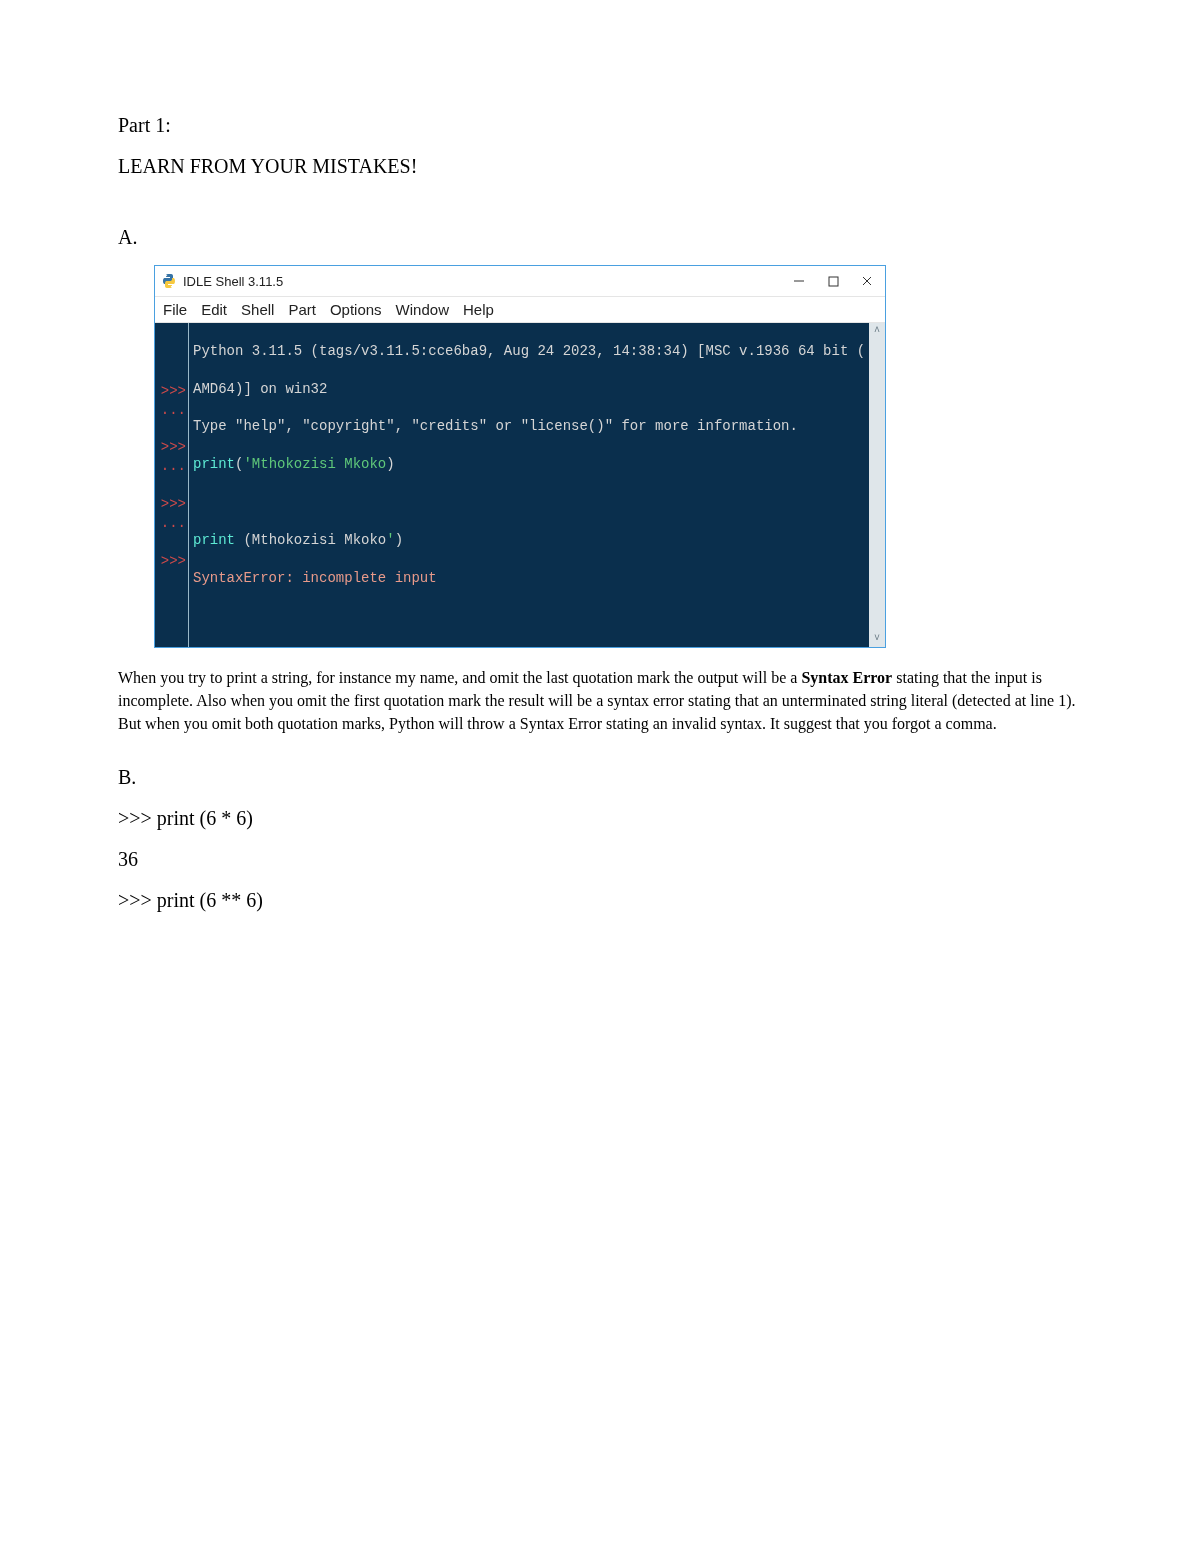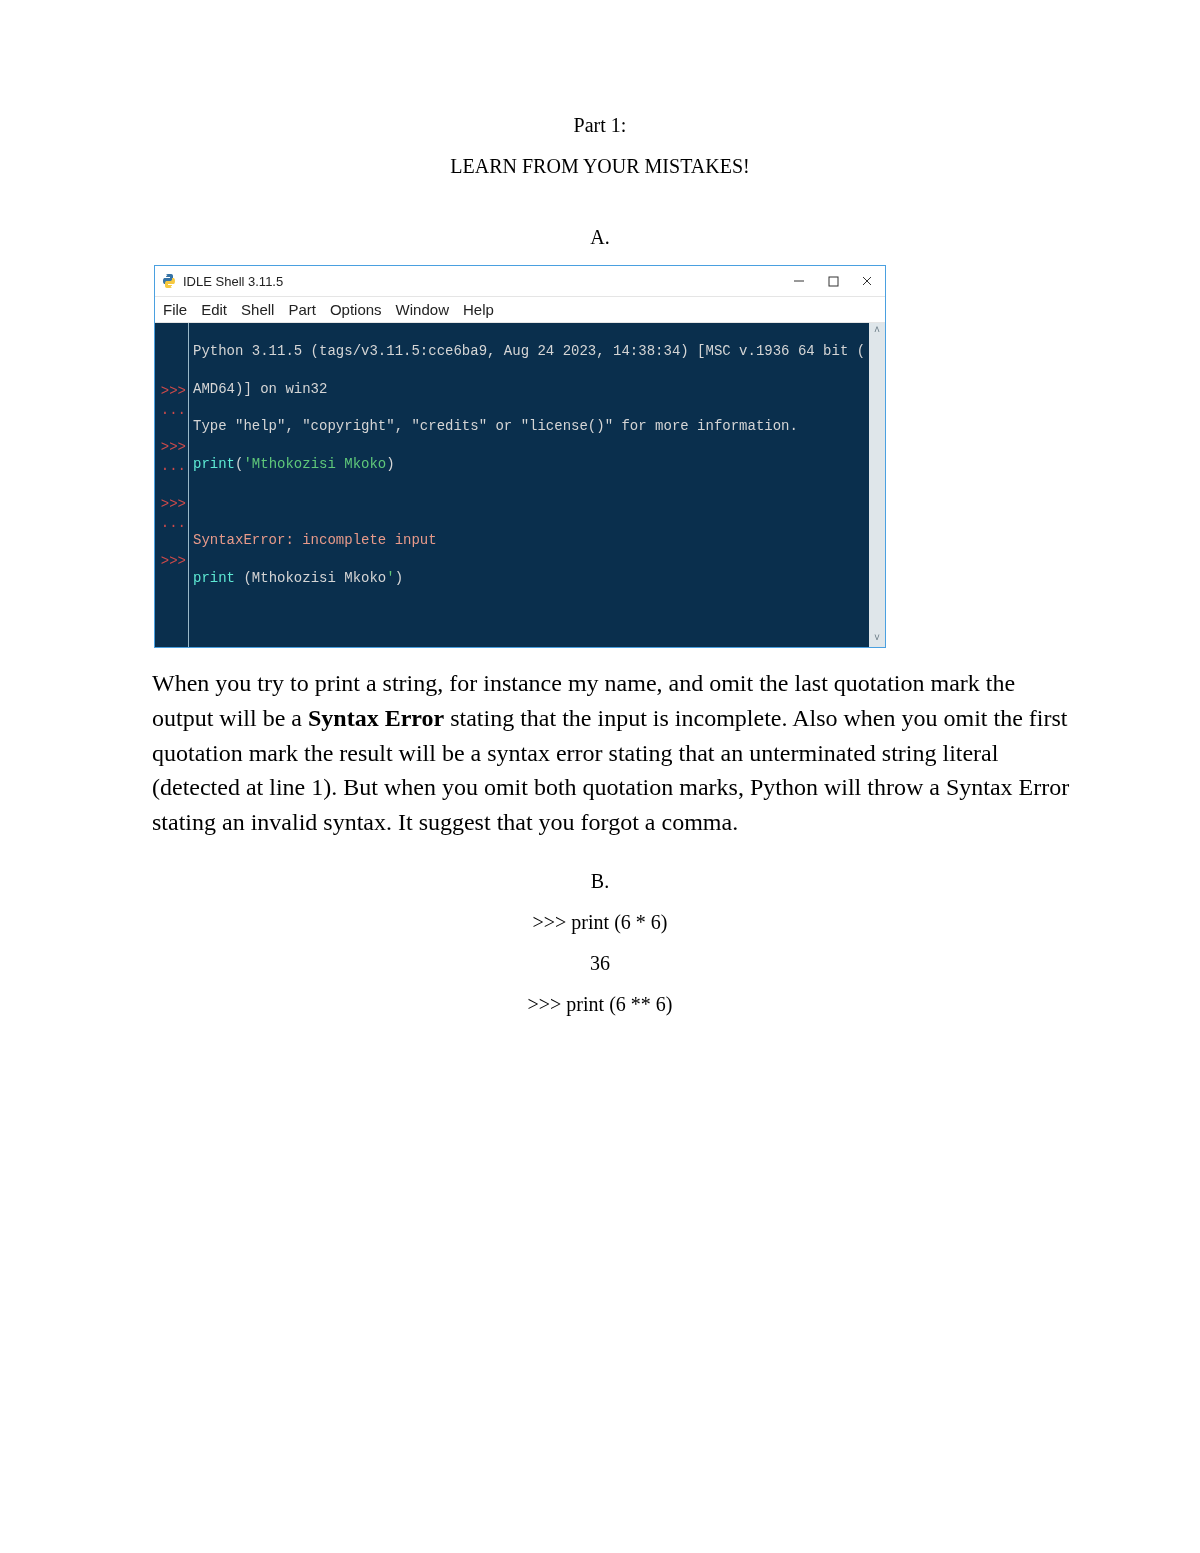--- a/index.html
+++ b/index.html
@@ -12,21 +12,20 @@
   .page {
     width: 1200px;
     min-height: 1553px;
     padding: 112px 118px 0 118px;
     box-sizing: border-box;
     position: relative;
   }
   .para {
     margin: 0 0 14px 0;
     line-height: 1.35;
-    text-align: center;
   }
   .gap {
     height: 30px;
   }
   
   .idle-window {
     border: 1px solid #4aa0e0;
     margin-top: 6px;
     margin-bottom: 18px;
     width: 730px;
@@ -131,25 +130,24 @@
     padding-right: 2px;
   }
   .c-line {
     height: 18.9px;
   }
   .tok-fn { color: #5eead4; } 
   .tok-str { color: #5fc87a; } 
   .tok-err { color: #e89a8a; } 
   .tok-plain { color: #d5d5d5; }
   .body-text {
-    font-size: 24px;
+    font-size: 16px;
     line-height: 1.45;
     margin-top: 10px;
     margin-bottom: 28px;
-    margin-left: 34px;
   }
   .body-text strong { font-weight: bold; }
 </style>
 </head>
 <body>
 
 <div class="page">
 
   <p class="para">Part 1:</p>
   <p class="para">LEARN FROM YOUR MISTAKES!</p>
@@ -217,22 +215,22 @@
         <div class="g-line"></div>
         <div class="g-line">&gt;&gt;&gt;</div>
       </div>
 
       <div class="idle-body">
 <div class="c-line"><span class="tok-plain">Python 3.11.5 (tags/v3.11.5:cce6ba9, Aug 24 2023, 14:38:34) [MSC v.1936 64 bit (</span></div>
 <div class="c-line"><span class="tok-plain">AMD64)] on win32</span></div>
 <div class="c-line"><span class="tok-plain">Type "help", "copyright", "credits" or "license()" for more information.</span></div>
 <div class="c-line"><span class="tok-fn">print</span><span class="tok-plain">(</span><span class="tok-str">'Mthokozisi Mkoko</span><span class="tok-plain">)</span></div>
 <div class="c-line"></div>
+<div class="c-line"><span class="tok-fn">print</span><span class="tok-plain"> </span><span class="tok-plain">(</span><span class="tok-plain">Mthokozisi Mkoko</span><span class="tok-str">'</span><span class="tok-plain">)</span></div>
 <div class="c-line"><span class="tok-err">SyntaxError: incomplete input</span></div>
-<div class="c-line"><span class="tok-fn">print</span><span class="tok-plain"> </span><span class="tok-plain">(</span><span class="tok-plain">Mthokozisi Mkoko</span><span class="tok-str">'</span><span class="tok-plain">)</span></div>
 <div class="c-line"></div>
 <div class="c-line"></div>
 
 
 
 
       </div>
 
       <div class="idle-scroll">
         <div class="up">˄</div>

